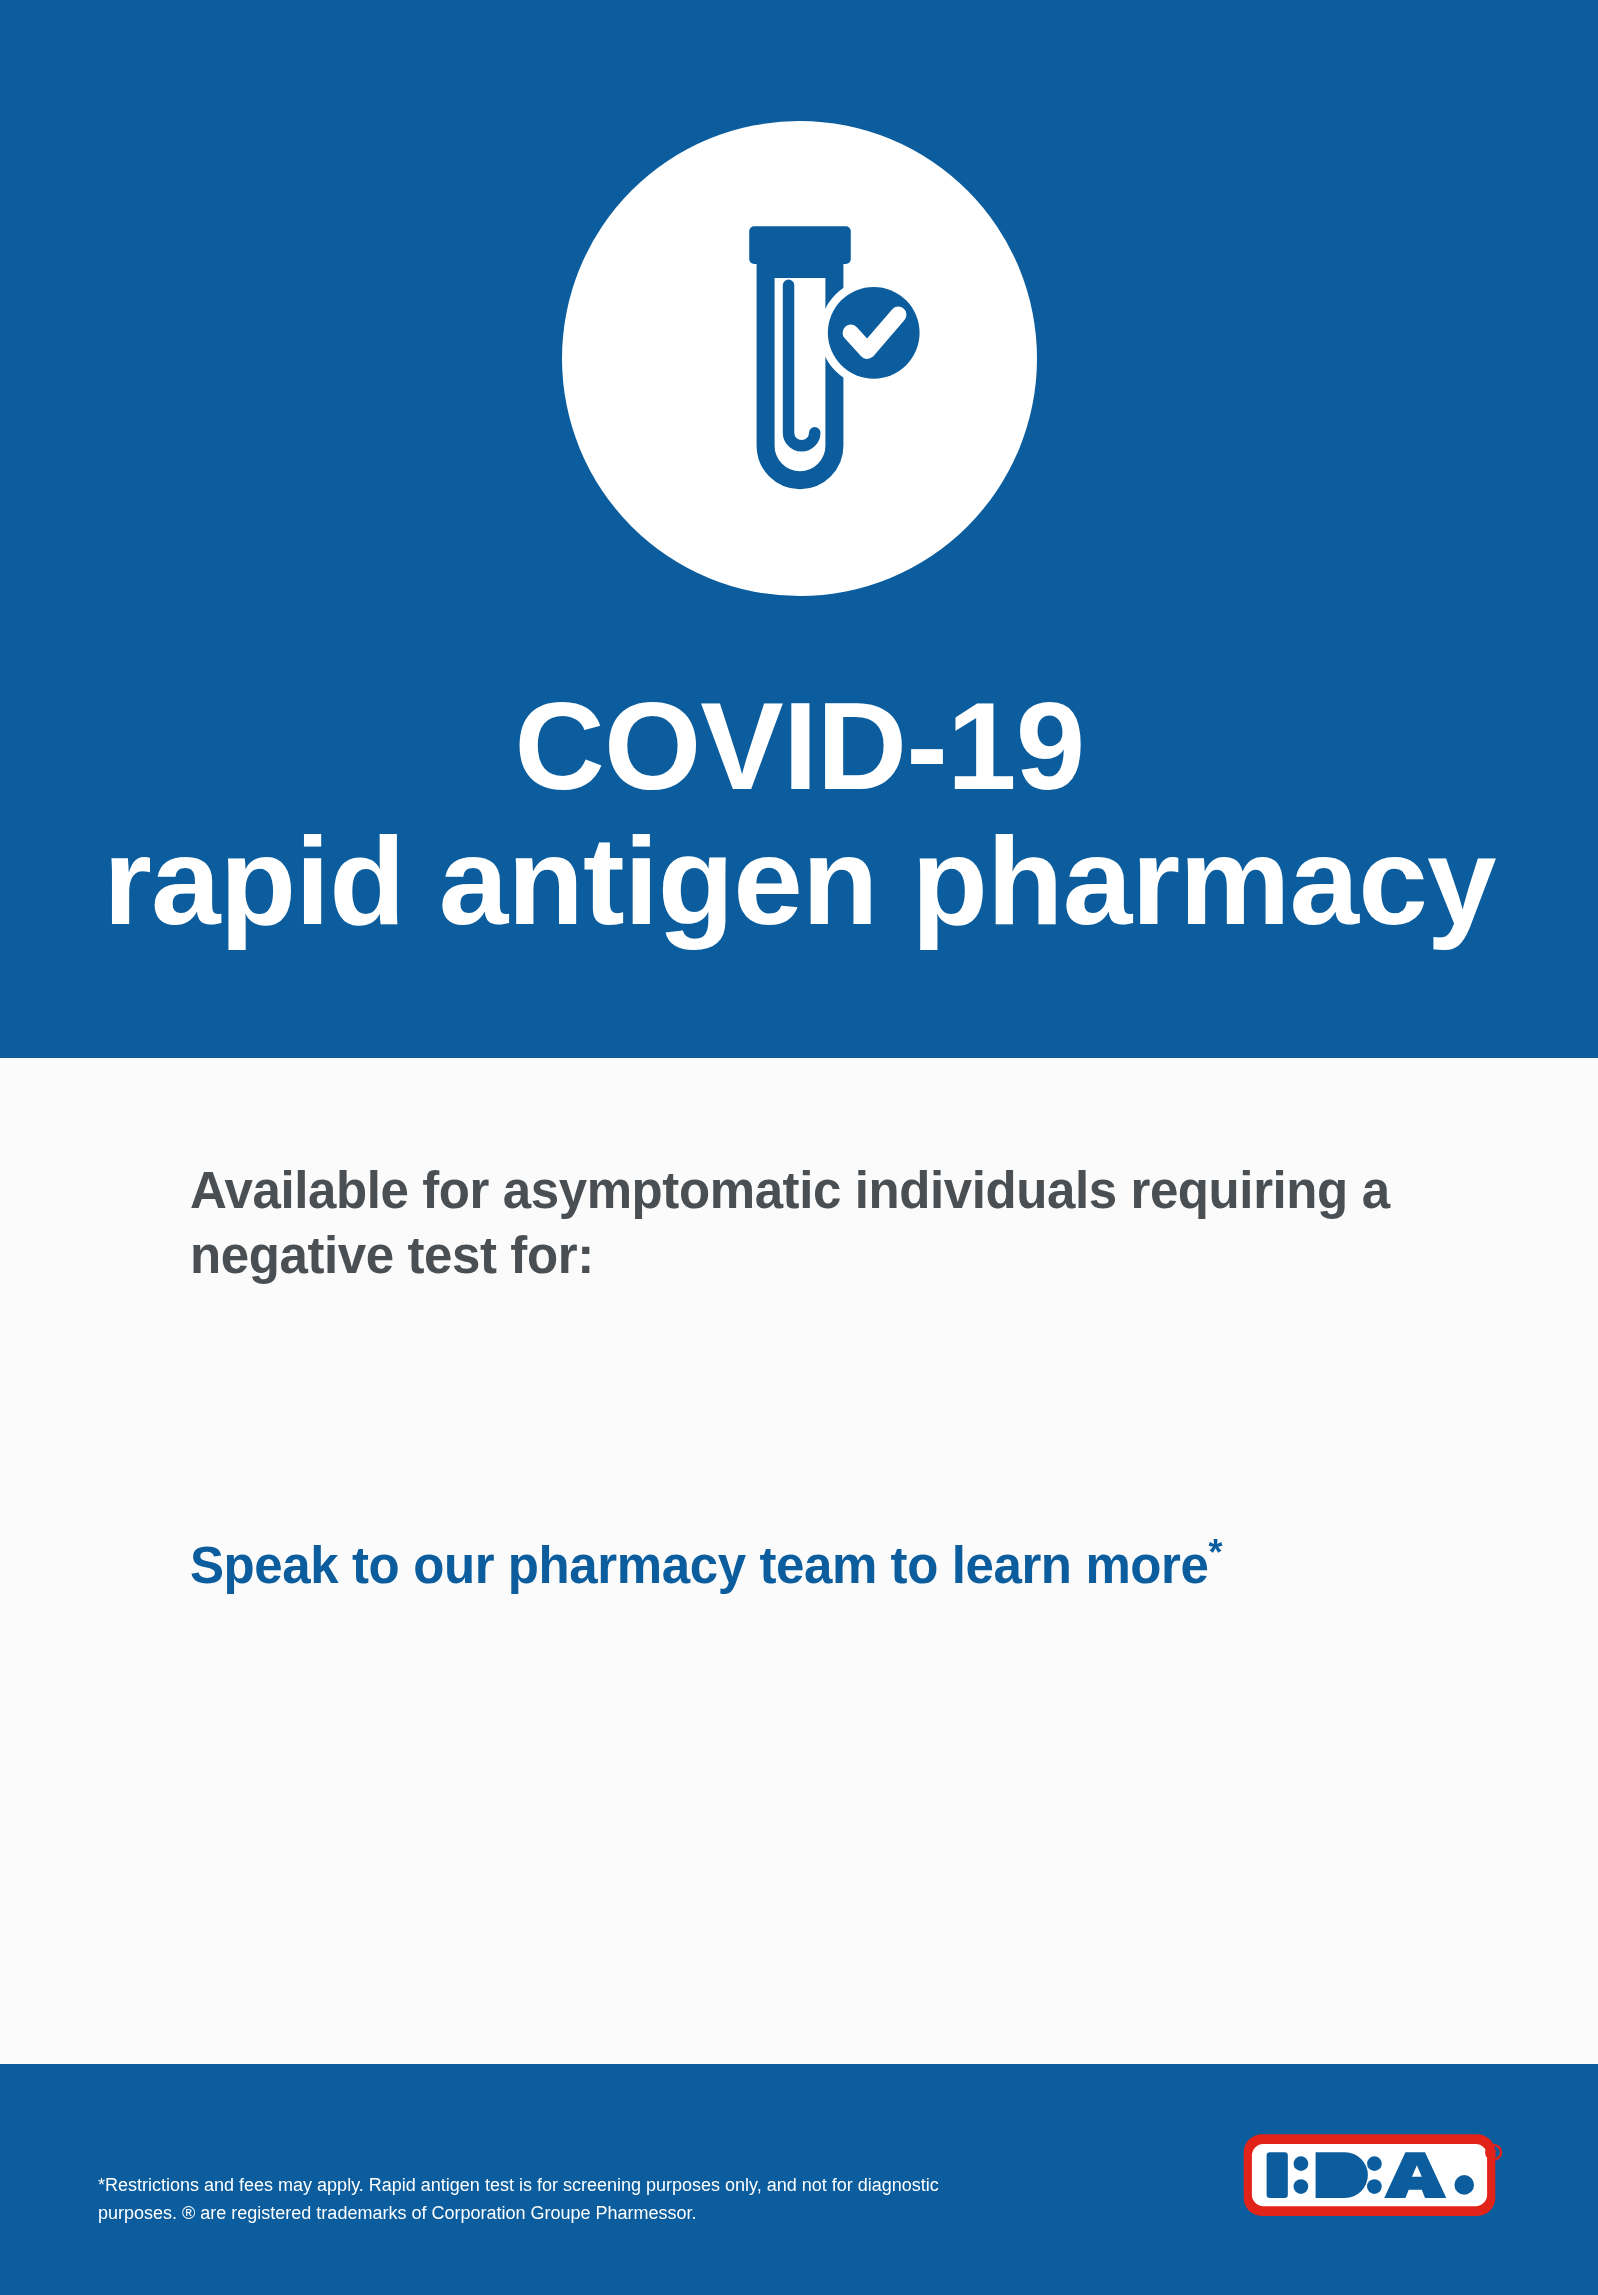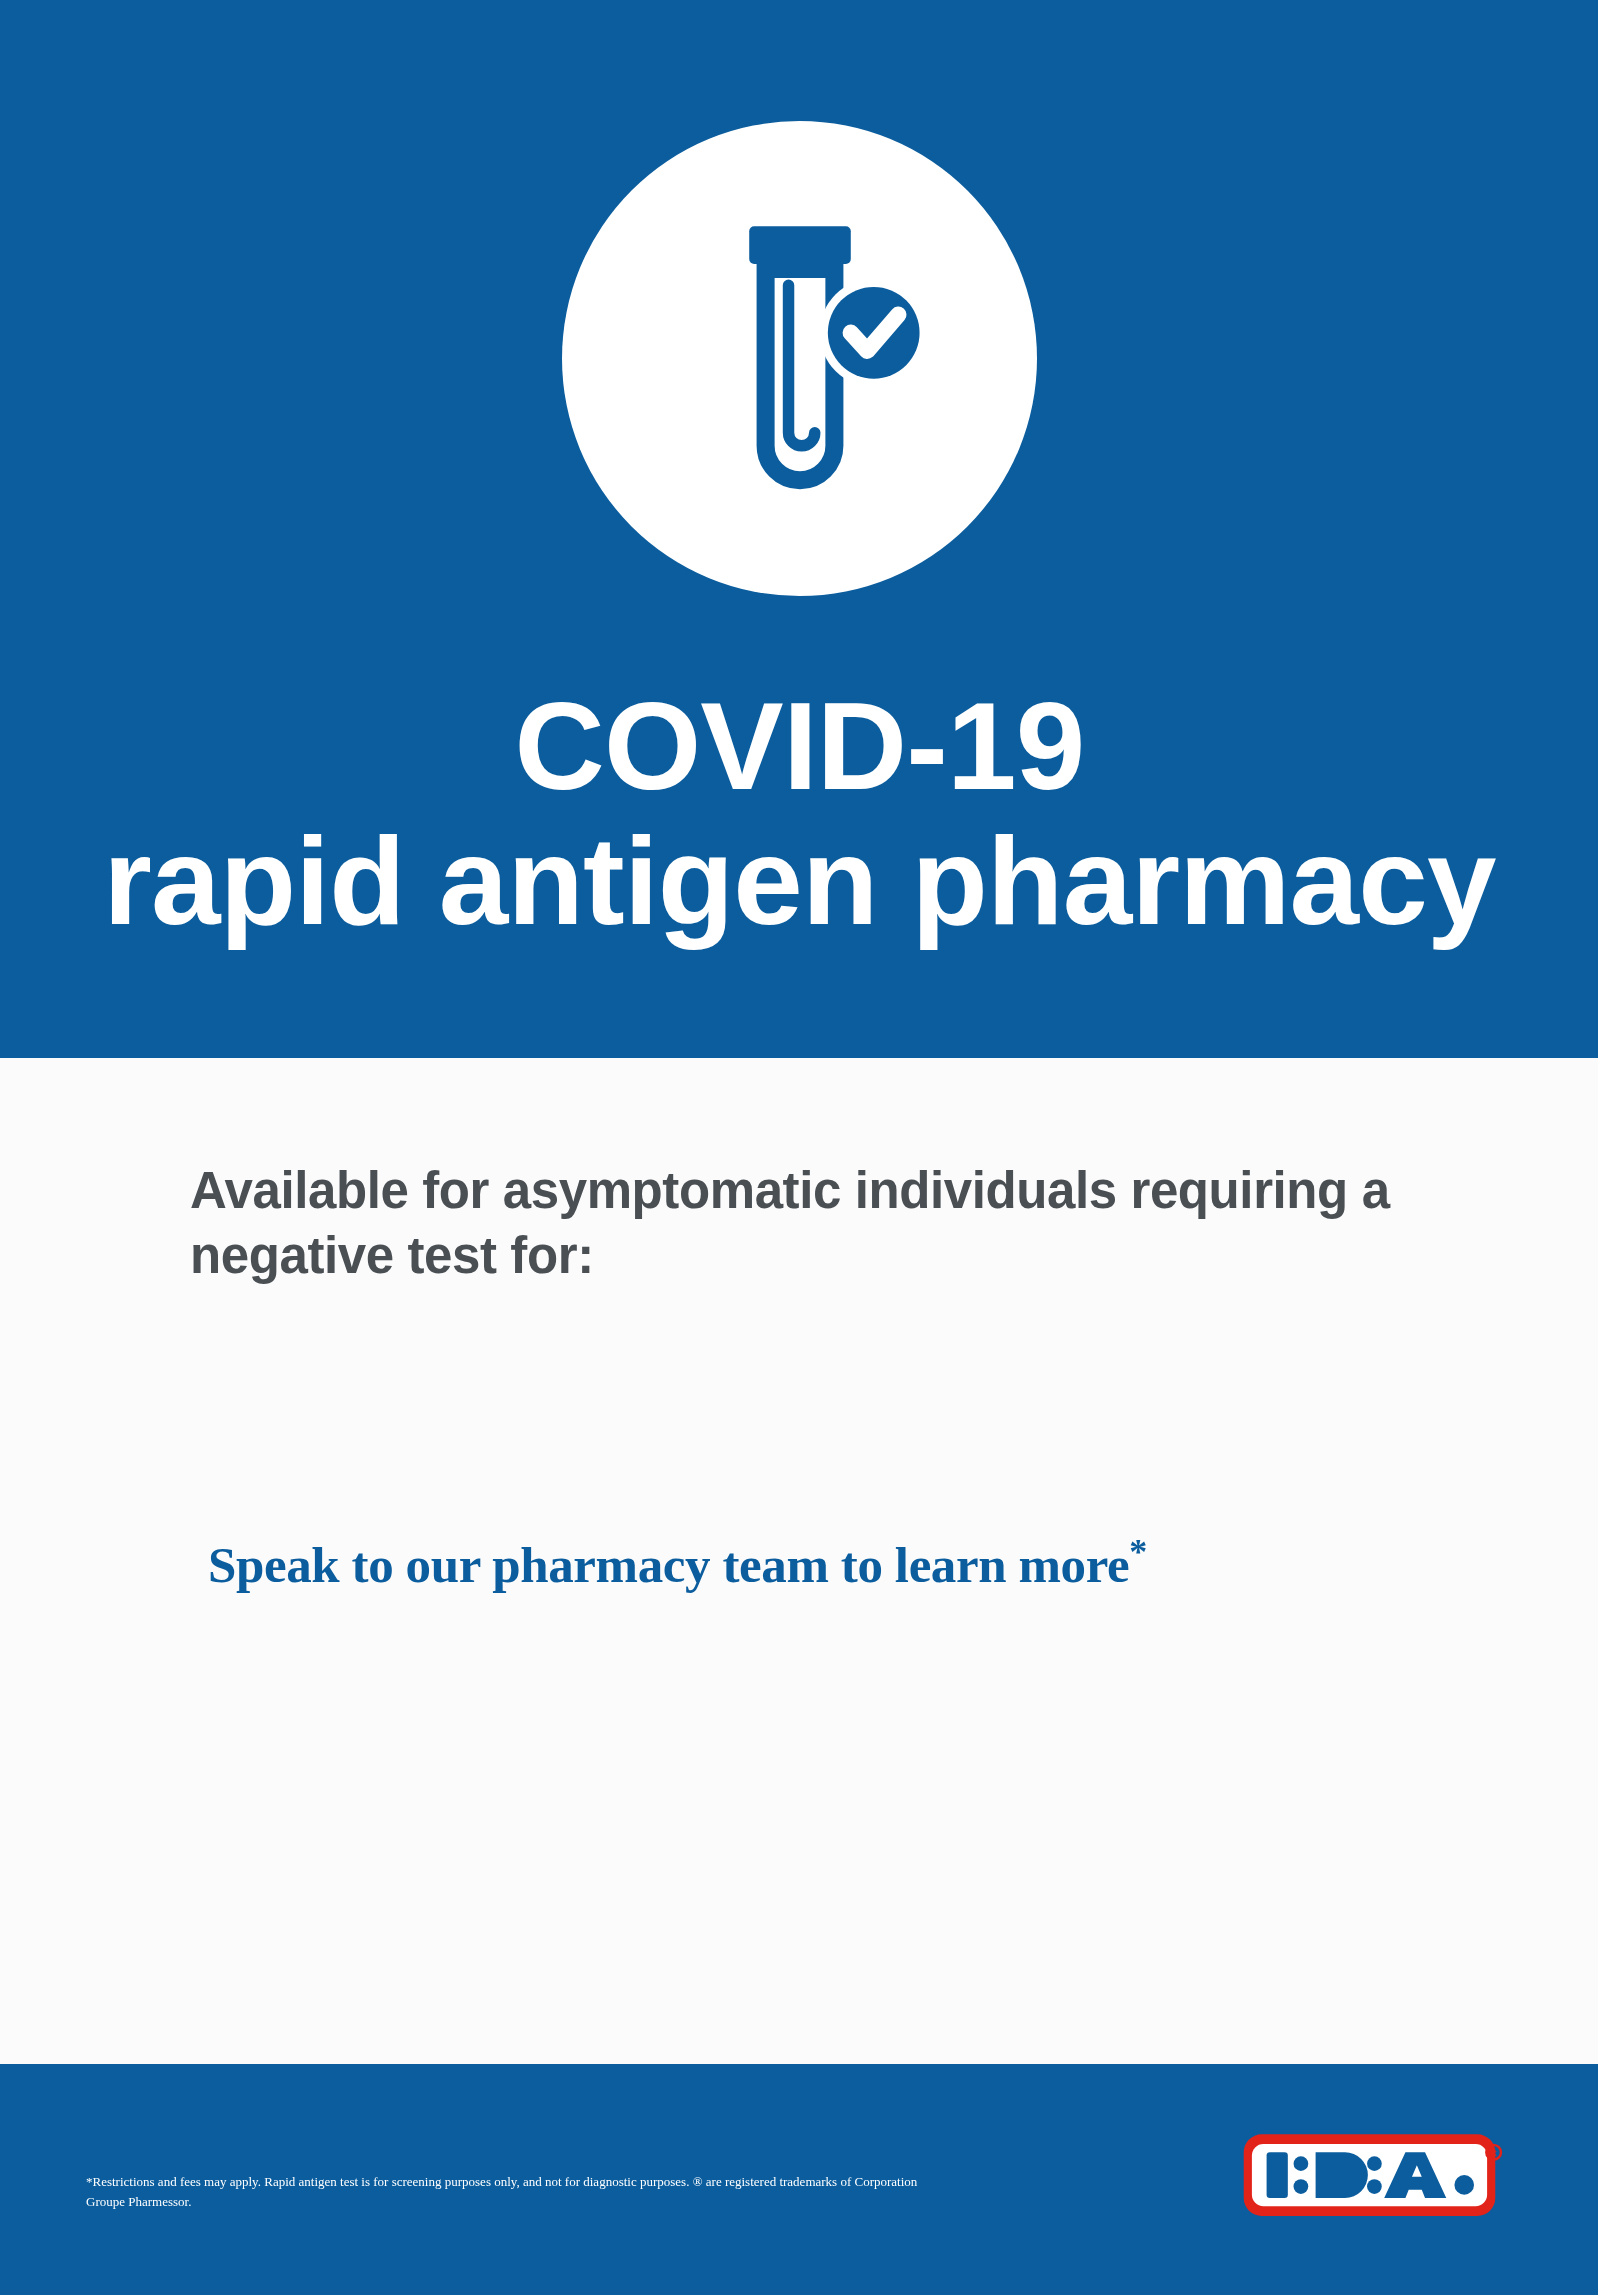--- a/index.html
+++ b/index.html
@@ -79,54 +79,52 @@
     right: 123px;
     color: #4a4f54;
     font-size: 51px;
     font-weight: bold;
     line-height: 1.28;
     letter-spacing: -0.4px;
   }
   .cta {
     position: absolute;
     top: 475px;
-    left: 208px;
+    left: 190px;
     right: 123px;
     color: #0b5d9e;
     font-size: 51px;
     font-weight: bold;
     line-height: 1.28;
     letter-spacing: -0.4px;
-    font-family: Liberation Serif, serif;
   }
   .cta .asterisk {
     font-size: 36px;
     vertical-align: super;
     line-height: 0;
   }
 
   
   .footer {
     background: #0b5d9e;
     width: 100%;
     height: 231px;
     box-sizing: border-box;
     position: relative;
     display: flex;
     align-items: center;
   }
   .disclaimer {
     position: absolute;
-    left: 86px;
+    left: 98px;
     top: 108px;
     width: 844px;
     color: #ffffff;
-    font-size: 13px;
+    font-size: 18px;
     line-height: 1.55;
-    font-family: Liberation Serif, serif;
   }
   .logo-wrap {
     position: absolute;
     right: 90px;
     top: 67px;
     width: 279px;
     height: 98px;
   }
   .logo-wrap svg { display: block; }
 </style>

